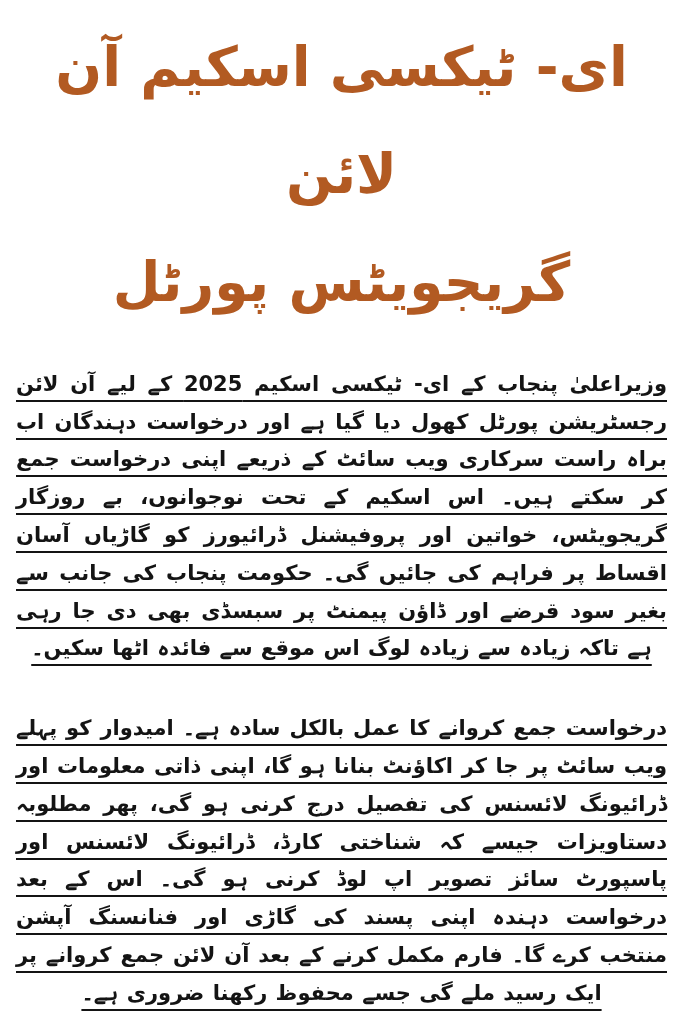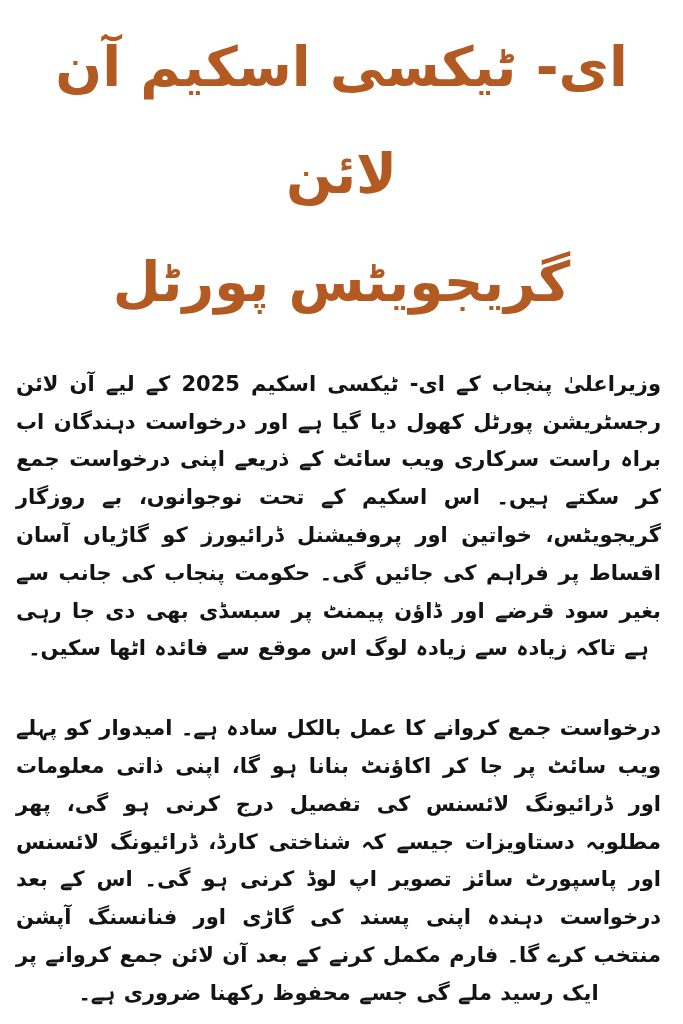--- a/index.html
+++ b/index.html
@@ -33,24 +33,25 @@
   .article-body {
     padding: 0 4px;
   }
   .para {
     color: var(--ink, #141414);
     font-size: 21px;
     font-weight: bold;
     line-height: 1.8;
     text-align: justify;
     text-align-last: center;
+    text-decoration: underline;
     text-decoration-thickness: 2px;
     text-underline-offset: 9px;
     word-spacing: 1px;
-    margin: 0 6px 42px 0;
+    margin: 0 0 42px 0;
   }
   .para:last-child {
     margin-bottom: 0;
   }
 </style>
 </head>
 <body>
 
 <div class="page">
 

